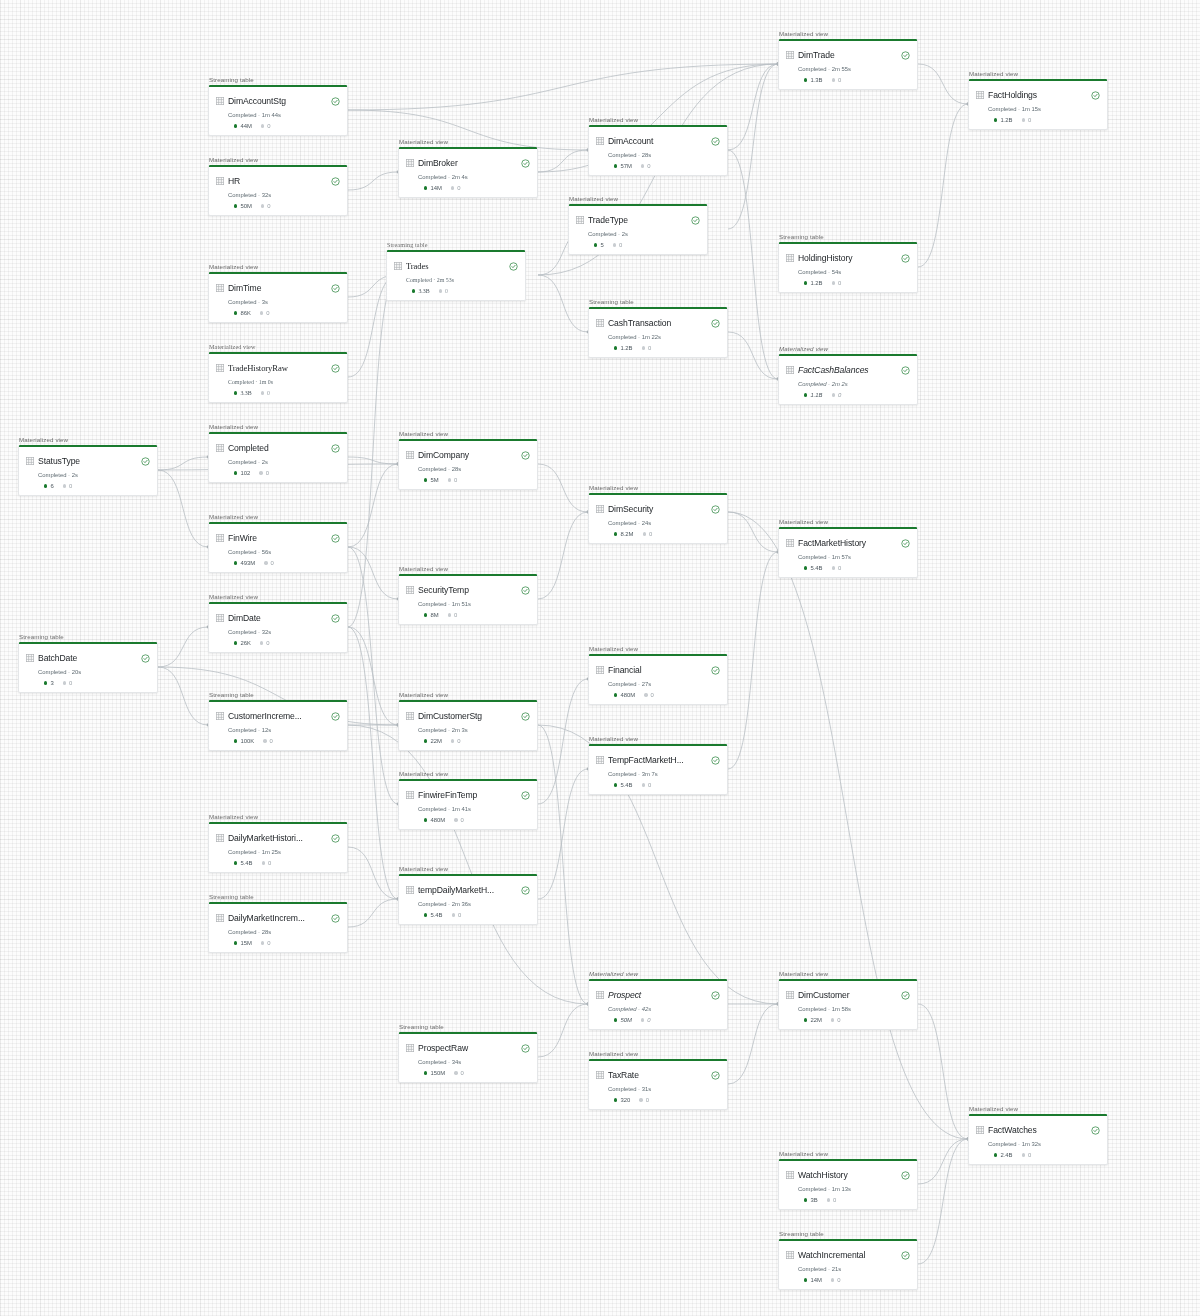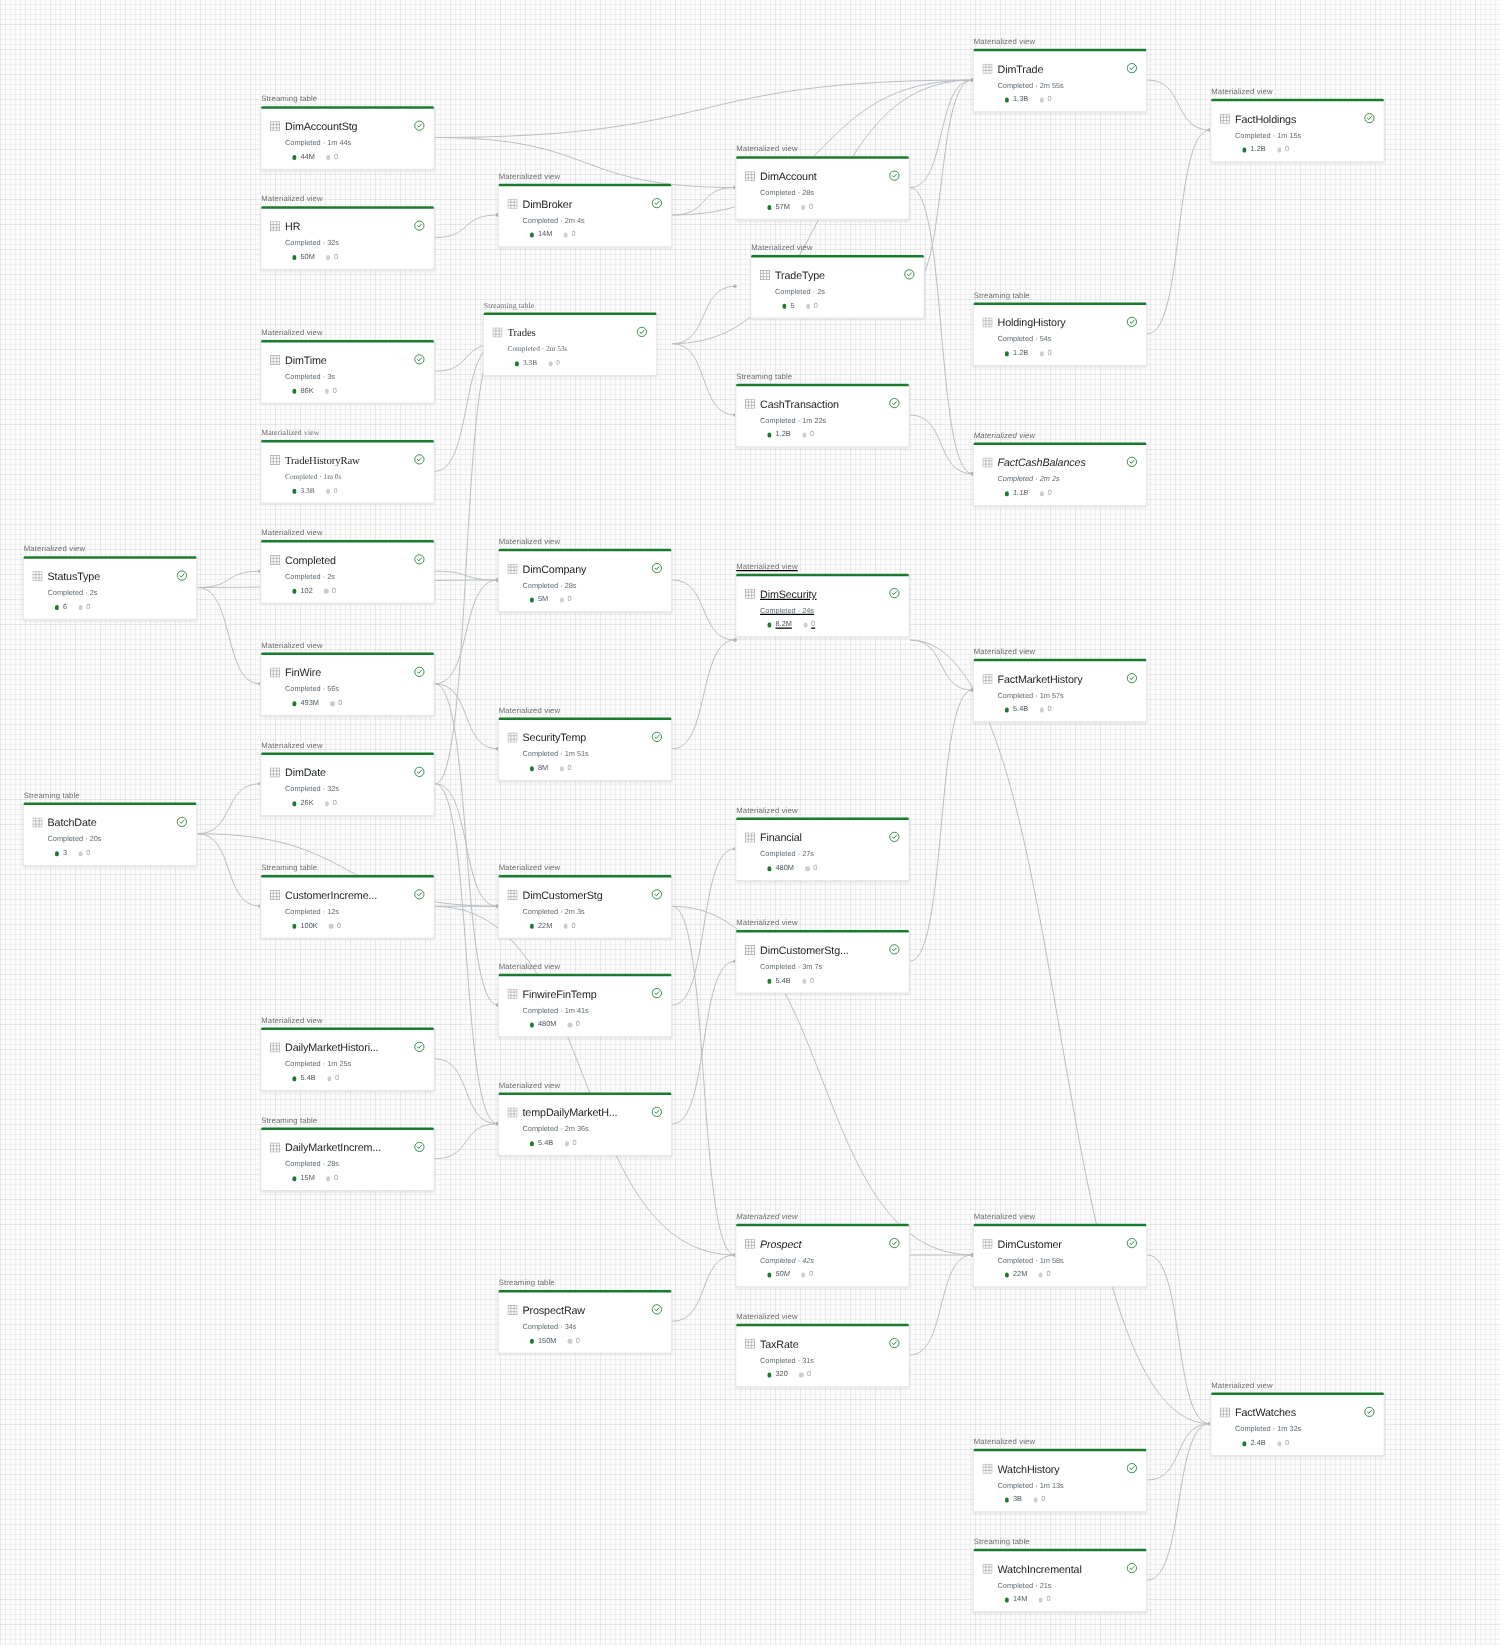--- a/index.html
+++ b/index.html
@@ -932,21 +932,21 @@
                 <span class="metric-val">57M</span>
               </span>
               <span class="metric">
                 <span class="dot zero"></span>
                 <span class="metric-val zero">0</span>
               </span>
             </div>
           </div>
         </div>
       </div>
-      <div class="node" style="left: 600px; top: 195px;">
+      <div class="node" style="left: 568px; top: 195px;">
         <div class="node-type">Materialized view</div>
         <div class="node-card">
           <div class="node-bar"></div>
           <div class="node-body">
             <div class="node-head">
               <span>
                 <svg class="grid-icon" viewBox="0 0 12 12" xmlns="http://www.w3.org/2000/svg">
                   <rect x="0.5" y="0.5" width="11" height="11" fill="none" stroke="#6b7177" stroke-width="1"></rect>
                   <line x1="4" y1="0.5" x2="4" y2="11.5" stroke="#6b7177" stroke-width="1"></line>
                   <line x1="8" y1="0.5" x2="8" y2="11.5" stroke="#6b7177" stroke-width="1"></line>
@@ -1002,21 +1002,21 @@
                 <span class="metric-val">1.2B</span>
               </span>
               <span class="metric">
                 <span class="dot zero"></span>
                 <span class="metric-val zero">0</span>
               </span>
             </div>
           </div>
         </div>
       </div>
-      <div class="node" style="left: 588px; top: 450px; text-decoration: underline;">
+      <div class="node" style="left: 588px; top: 484px;">
         <div class="node-type">Materialized view</div>
         <div class="node-card">
           <div class="node-bar"></div>
           <div class="node-body">
             <div class="node-head">
               <span>
                 <svg class="grid-icon" viewBox="0 0 12 12" xmlns="http://www.w3.org/2000/svg">
                   <rect x="0.5" y="0.5" width="11" height="11" fill="none" stroke="#6b7177" stroke-width="1"></rect>
                   <line x1="4" y1="0.5" x2="4" y2="11.5" stroke="#6b7177" stroke-width="1"></line>
                   <line x1="8" y1="0.5" x2="8" y2="11.5" stroke="#6b7177" stroke-width="1"></line>
@@ -1087,21 +1087,21 @@
             <div class="node-head">
               <span>
                 <svg class="grid-icon" viewBox="0 0 12 12" xmlns="http://www.w3.org/2000/svg">
                   <rect x="0.5" y="0.5" width="11" height="11" fill="none" stroke="#6b7177" stroke-width="1"></rect>
                   <line x1="4" y1="0.5" x2="4" y2="11.5" stroke="#6b7177" stroke-width="1"></line>
                   <line x1="8" y1="0.5" x2="8" y2="11.5" stroke="#6b7177" stroke-width="1"></line>
                   <line x1="0.5" y1="4" x2="11.5" y2="4" stroke="#6b7177" stroke-width="1"></line>
                   <line x1="0.5" y1="8" x2="11.5" y2="8" stroke="#6b7177" stroke-width="1"></line>
                 </svg>
               </span>
-              <span class="node-title">DimCustomerStg...</span>
+              <span class="node-title">TempFactMarketH...</span>
               <span><svg class="status-icon" viewBox="0 0 16 16" xmlns="http://www.w3.org/2000/svg">
                   <circle cx="8" cy="8" r="6.6" fill="none" stroke="#1a7a2e" stroke-width="1.2"></circle>
                   <path d="M5.2 8.1 L7.1 10 L10.9 5.9" fill="none" stroke="#1a7a2e" stroke-width="1.3" stroke-linecap="round" stroke-linejoin="round"></path>
                 </svg></span>
             </div>
             <div class="node-status">Completed · 3m 7s</div>
             <div class="node-metrics">
               <span class="metric">
                 <span class="dot ok"></span>
                 <span class="metric-val">5.4B</span>

